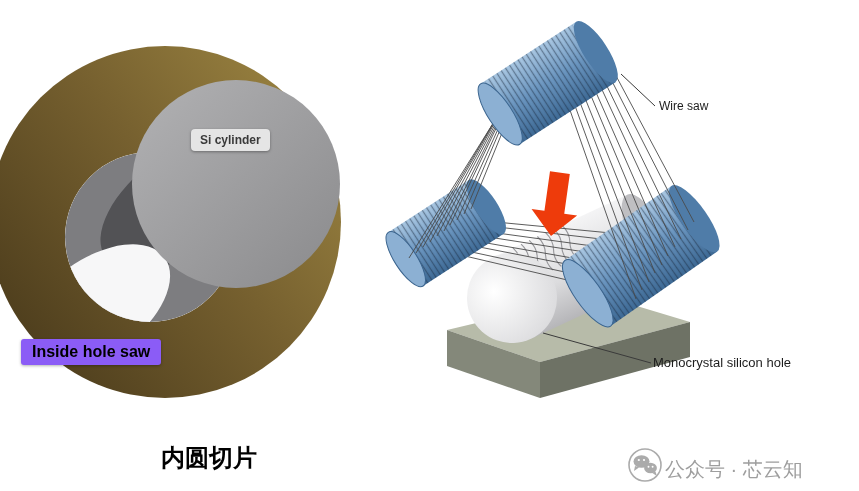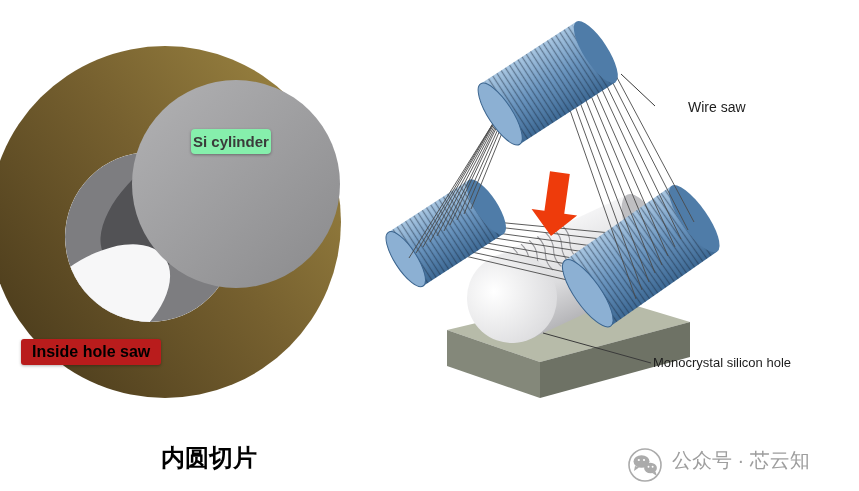--- a/index.html
+++ b/index.html
@@ -3,34 +3,34 @@
 <meta charset="utf-8">
 <style>
   html,body{margin:0;padding:0;background:#ffffff;}
   .stage{
     position:relative;width:859px;height:491px;background:#ffffff;overflow:hidden;
     font-family:"Liberation Sans",sans-serif;
   }
   .art{position:absolute;left:0;top:0;width:859px;height:491px;}
   .label{position:absolute;white-space:nowrap;}
   .si-label{
-    left:191px;top:129px;padding:4px 2px;background:#86efac;border-radius:4px;
-    font-size:15px;font-weight:bold;color:#3a3a3a;box-shadow:0 1px 3px rgba(0,0,0,.35);
+    left:191px;top:129px;padding:4px 9px;background:#e5e5e5;border-radius:4px;
+    font-size:12px;font-weight:bold;color:#3a3a3a;box-shadow:0 1px 3px rgba(0,0,0,.35);
   }
   .hole-label{
-    left:21px;top:339px;padding:4px 11px;background:#b91c1c;border-radius:3px;
+    left:21px;top:339px;padding:4px 11px;background:#8b5cf6;border-radius:3px;
     font-size:16px;font-weight:bold;color:#000000;box-shadow:0 1px 3px rgba(0,0,0,.3);
   }
-  .wiresaw-label{left:688px;top:99px;font-size:14px;color:#1d1d1d;}
+  .wiresaw-label{left:659px;top:99px;font-size:12px;color:#1d1d1d;}
   .ingot-label{left:653px;top:355px;font-size:13px;color:#1d1d1d;}
   .caption{font-size:24px;font-weight:bold;color:#000000;text-align:right;width:200px;}
   .caption-left{left:57px;top:442px;}
   .caption-right{left:460px;top:442px;}
   .watermark{
-    left:626px;top:447px;display:flex;align-items:flex-start;gap:8px;
+    left:626px;top:447px;display:flex;align-items:flex-end;gap:1px;
     color:#9e9e9e;font-size:20px;
   }
 </style>
 </head>
 <body>
 
 <div class="stage">
 
   <svg class="art" viewBox="0 0 859 491">
     <defs>

